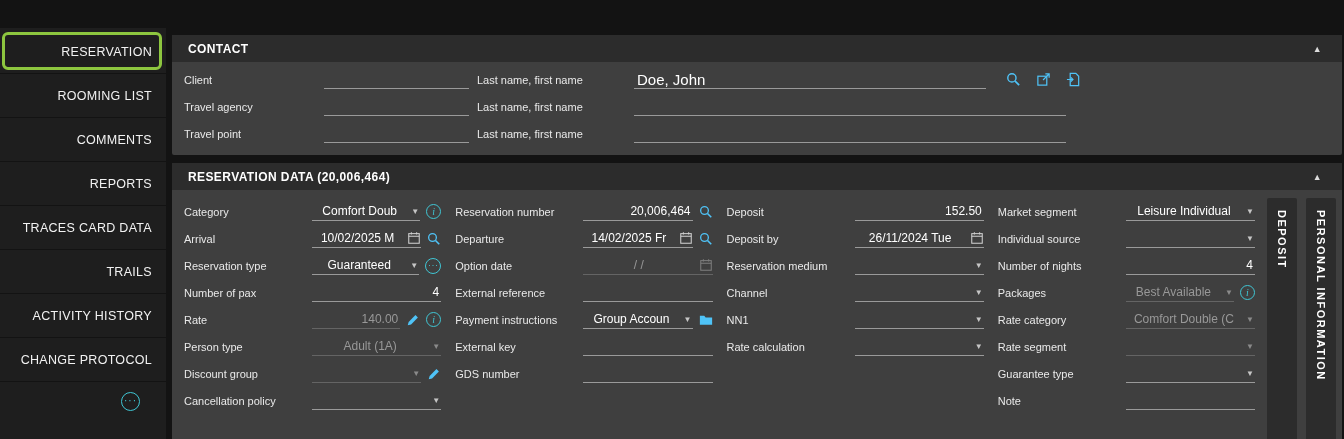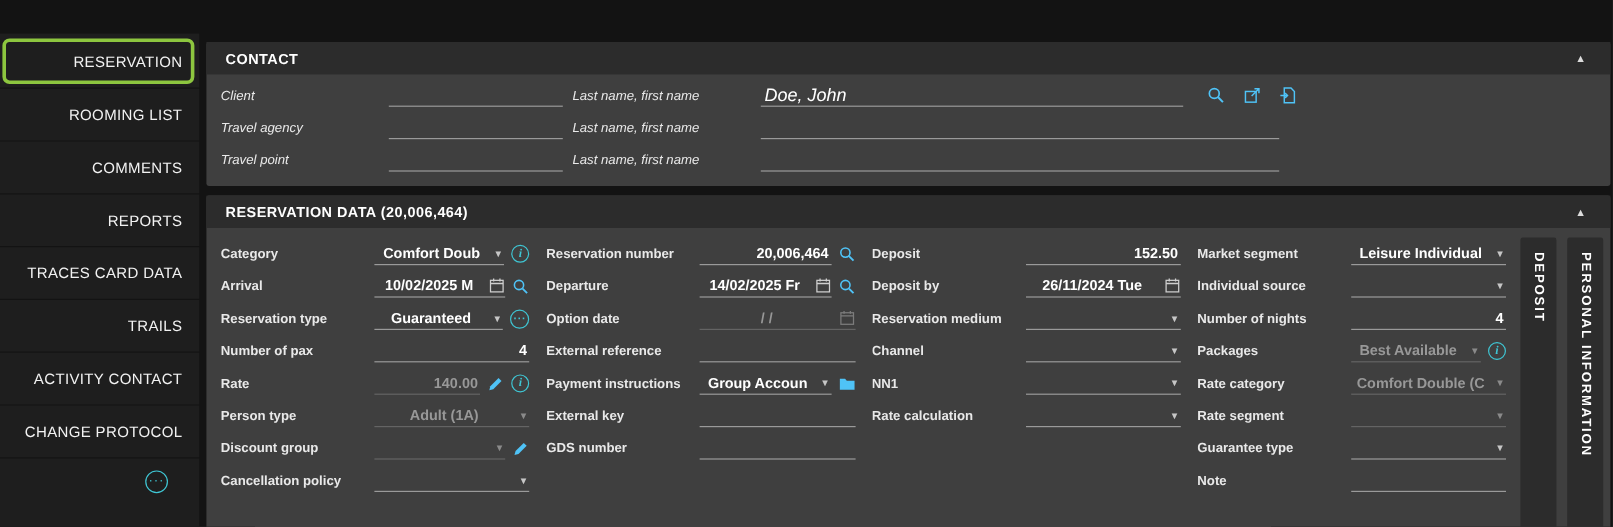--- a/index.html
+++ b/index.html
@@ -32,34 +32,34 @@
   .main { flex:1; display:flex; flex-direction:column; padding:7px 2px 2px 6px; gap:8px; min-width:0; }
   .panel { background:#3f3f3f; border-radius:2px; }
   .panel-h {
     height:27px; background:#2c2c2c; display:flex; align-items:center;
     padding:0 16px; color:#fff; font-weight:bold; font-size:12px; letter-spacing:.4px;gap:48px;
   }
   .panel-h .sp { flex:1; }
   .collapse { color:#dcdcdc; font-size:9px; cursor:pointer; padding:2px 4px; }
 
   
-  .c-body { padding:4px 12px 8px;font-style:italic; }
+  .c-body { padding:4px 12px 8px; }
   .c-row { display:flex; align-items:center; height:27px; }
   .c-lbl { width:140px; font-size:11px; color:#e9e9e9; }
   .c-inp1 { width:145px; height:18px; border-bottom:1px solid #9a9a9a; }
   .c-mid { width:165px; padding-left:8px; font-size:11px; color:#e9e9e9; }
   .c-inp2 { width:432px; height:18px; border-bottom:1px solid #9a9a9a; color:#fff; font-size:15px; padding:0 3px; white-space:nowrap; overflow:hidden; }
   .c-row.has-icons .c-inp2 { width:352px; }
   .c-icons { display:flex; gap:9px; margin-left:14px; align-items:center; }
 
   
   .panel.res { flex:1; display:flex; flex-direction:column; min-height:0; }
   .res-wrap { flex:1; display:flex; padding:8px 6px 8px 12px; min-height:0; }
   .grid { flex:1; display:grid; grid-template-columns:1fr 1fr 1fr 1fr; grid-auto-rows:27px; column-gap:12px; min-width:0; }
-  .cell { display:flex; align-items:center; position:relative; min-width:0; padding-right:2px;font-weight:bold; }
+  .cell { display:flex; align-items:center; position:relative; min-width:0; padding-right:2px; }
   .lbl { flex:0 0 128px; font-size:11px; color:#e9e9e9; white-space:nowrap; overflow:hidden; }
   .fld {
     flex:1; display:flex; align-items:center; height:18px; min-width:0;
     border-bottom:1px solid #9a9a9a; font-size:12px; color:#fff; white-space:nowrap;
   }
   .fld .val { flex:1; overflow:hidden; padding:0 2px;text-align:center; }
   .fld.right .val { text-align:right; }
   .fld.dis { border-bottom-color:#646464; color:#989898; }
   .caret { font-size:8px; color:#c6c6c6; margin:0 1px 0 4px; flex:0 0 auto; }
   .fld.dis .caret { color:#8a8a8a; }
@@ -114,21 +114,21 @@
     <div class="side-item">
         <span>REPORTS</span>
       </div>
     <div class="side-item">
         <span>TRACES CARD DATA</span>
       </div>
     <div class="side-item">
         <span>TRAILS</span>
       </div>
     <div class="side-item">
-        <span>ACTIVITY CONTACT</span>
+        <span>ACTIVITY HISTORY</span>
       </div>
     <div class="side-item">
         <span>CHANGE PROTOCOL</span>
       </div>
     <div class="side-more">
       <span class="icMoreBig">···</span>
     </div>
   </aside>
 
   <main class="main">

